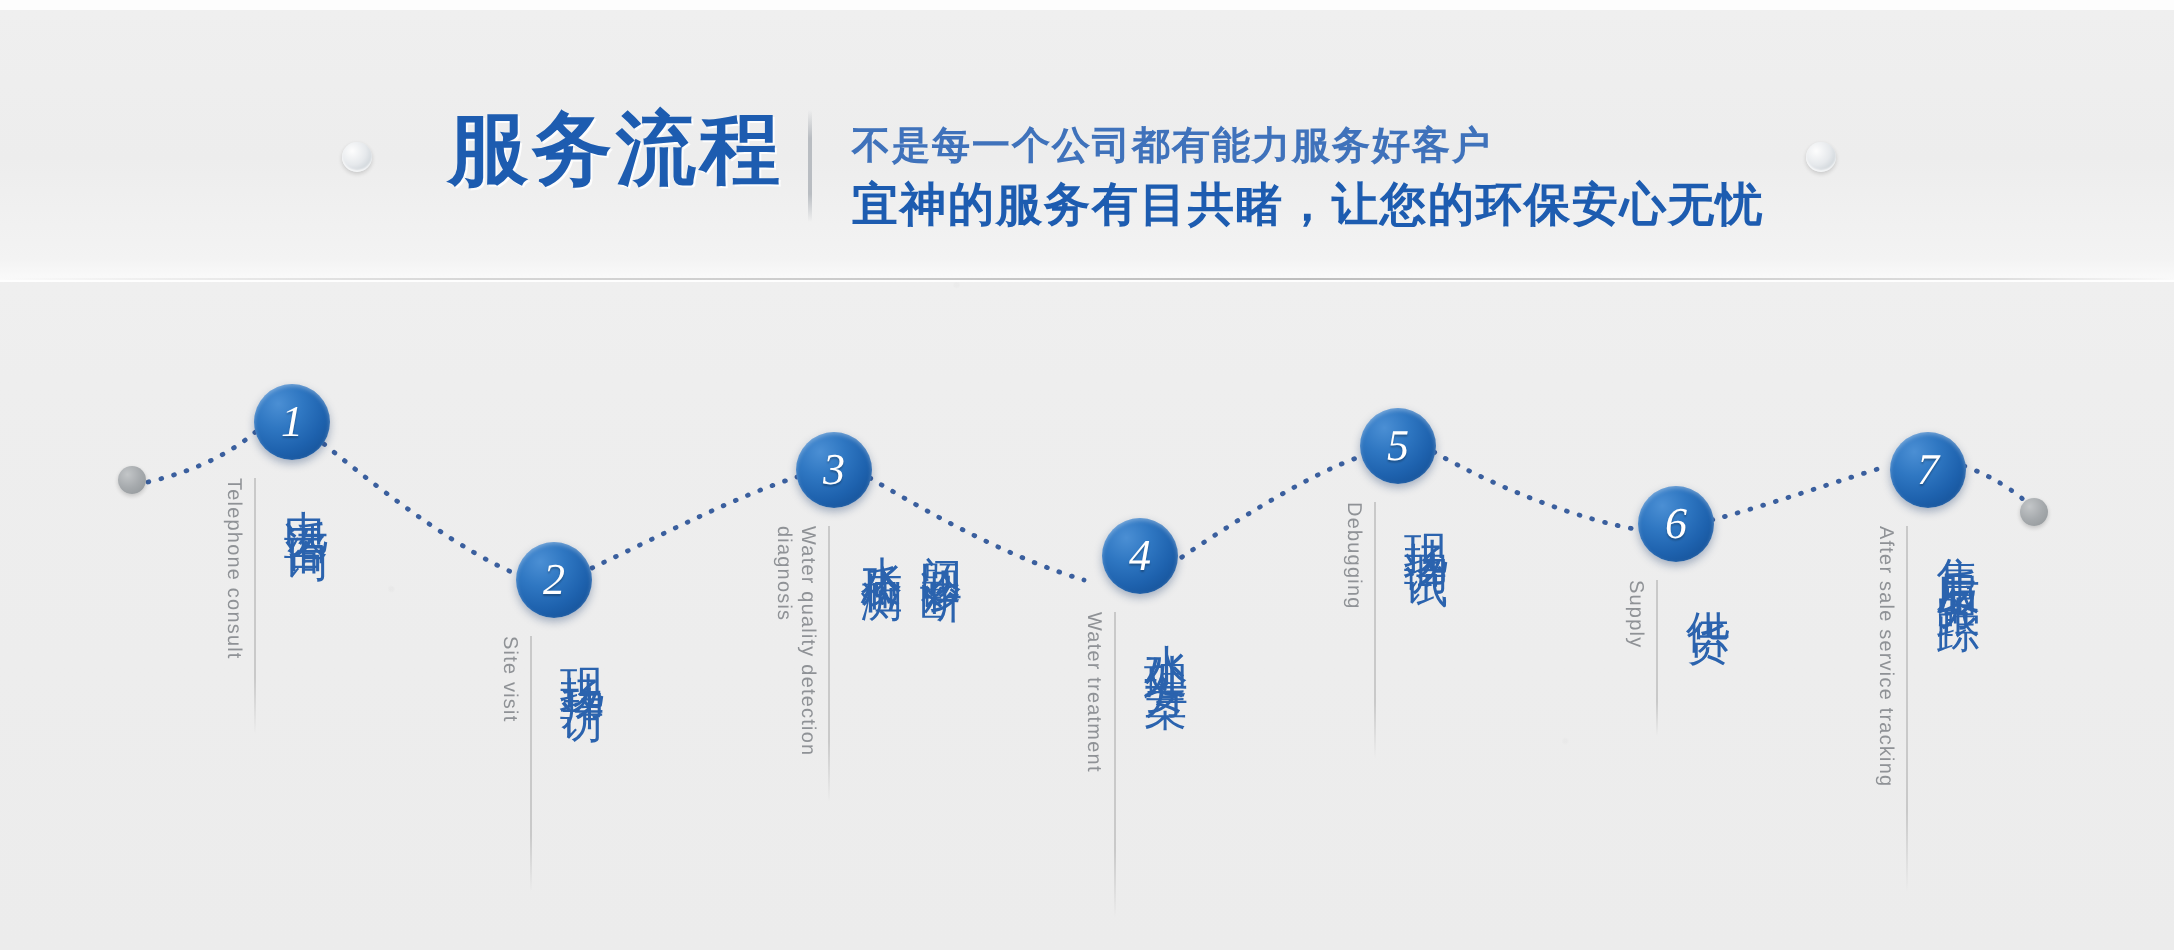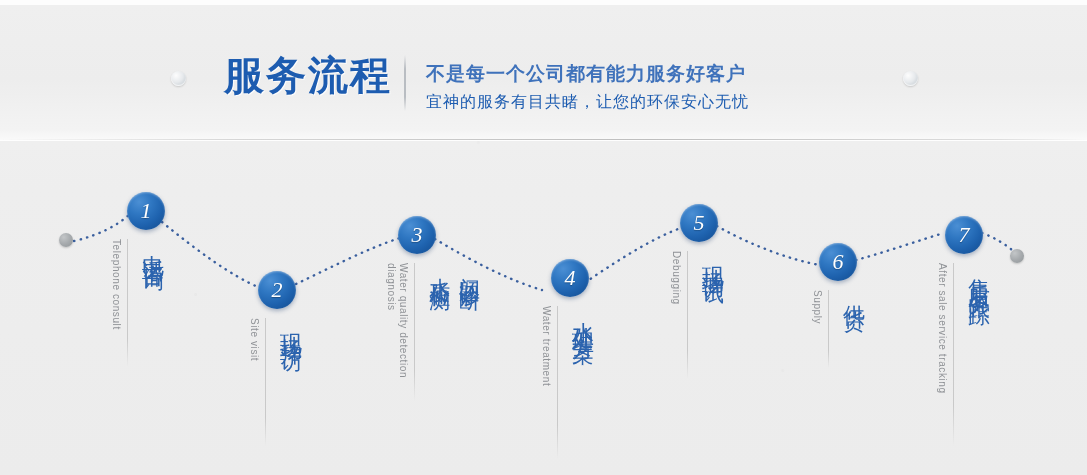--- a/index.html
+++ b/index.html
@@ -51,22 +51,22 @@
     background:linear-gradient(180deg,rgba(190,190,190,0) 0%,#b9bdc2 25%,#b9bdc2 75%,rgba(190,190,190,0) 100%);
   }
   .subtitle{
     position:absolute;left:426px;top:55px;width:520px;
   }
   .sub-line1{
     font-size:19px;color:#3f72bb;line-height:27px;letter-spacing:1px;
     white-space:nowrap;font-weight:bold;
   }
   .sub-line2{
-    font-size:16px;color:#1d5cb0;line-height:30px;letter-spacing:1px;
-    font-weight:normal;white-space:nowrap;
+    font-size:23px;color:#1d5cb0;line-height:30px;letter-spacing:1px;
+    font-weight:bold;white-space:nowrap;
   }
 
   
   #flow{position:absolute;left:0;top:140px;width:1087px;height:335px;}
   #flow-svg{position:absolute;left:0;top:0;width:1087px;height:335px;}
 
   .node{position:absolute;width:0;height:0;}
   .circle{
     position:absolute;left:-19px;top:-19px;width:38px;height:38px;border-radius:50%;
     background:radial-gradient(circle at 32% 26%,#4b8fd4 0%,#2f77c2 32%,#1e62ae 62%,#11498c 100%);

